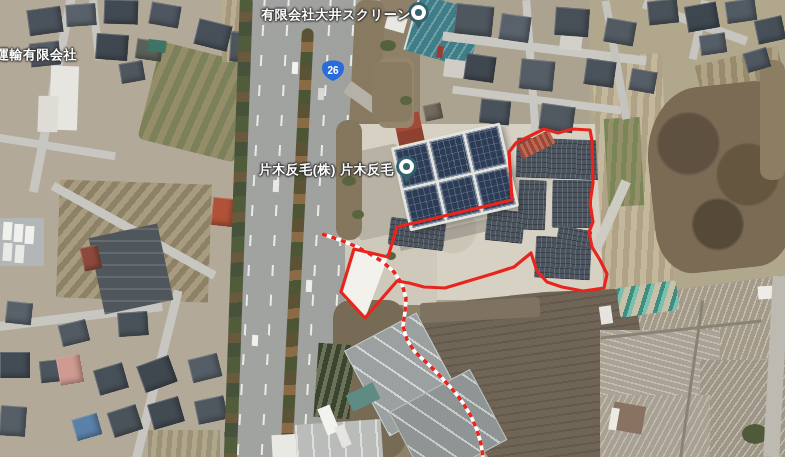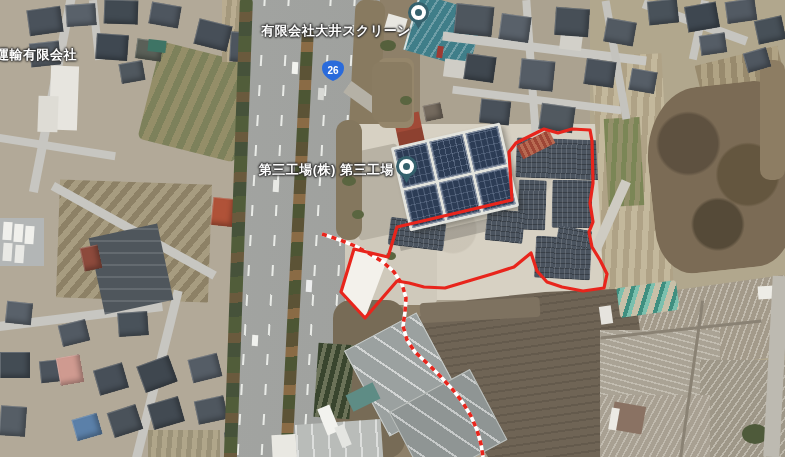--- a/index.html
+++ b/index.html
@@ -231,16 +231,16 @@
 
   <div class="pin" style="left:408px;top:2px;">
     <span class="pin-dot"></span>
     <span class="pin-tail"></span>
   </div>
   <div class="pin" style="left:396px;top:156px;">
     <span class="pin-dot"></span>
     <span class="pin-tail"></span>
   </div>
 
-  <div class="maplabel" style="right:374px;top:22px;font-family:Liberation Mono, monospace;">有限会社大井スクリーン</div>
+  <div class="maplabel" style="right:374px;top:6px;font-family:Liberation Mono, monospace;">有限会社大井スクリーン</div>
   <div class="maplabel" style="left:-4px;top:46px;">運輸有限会社</div>
-  <div class="maplabel" style="right:391px;top:161px;">第三工場(株) 第三工場</div>
+  <div class="maplabel" style="right:391px;top:161px;">片木反毛(株) 片木反毛</div>
 </div>
 
 </body></html>

